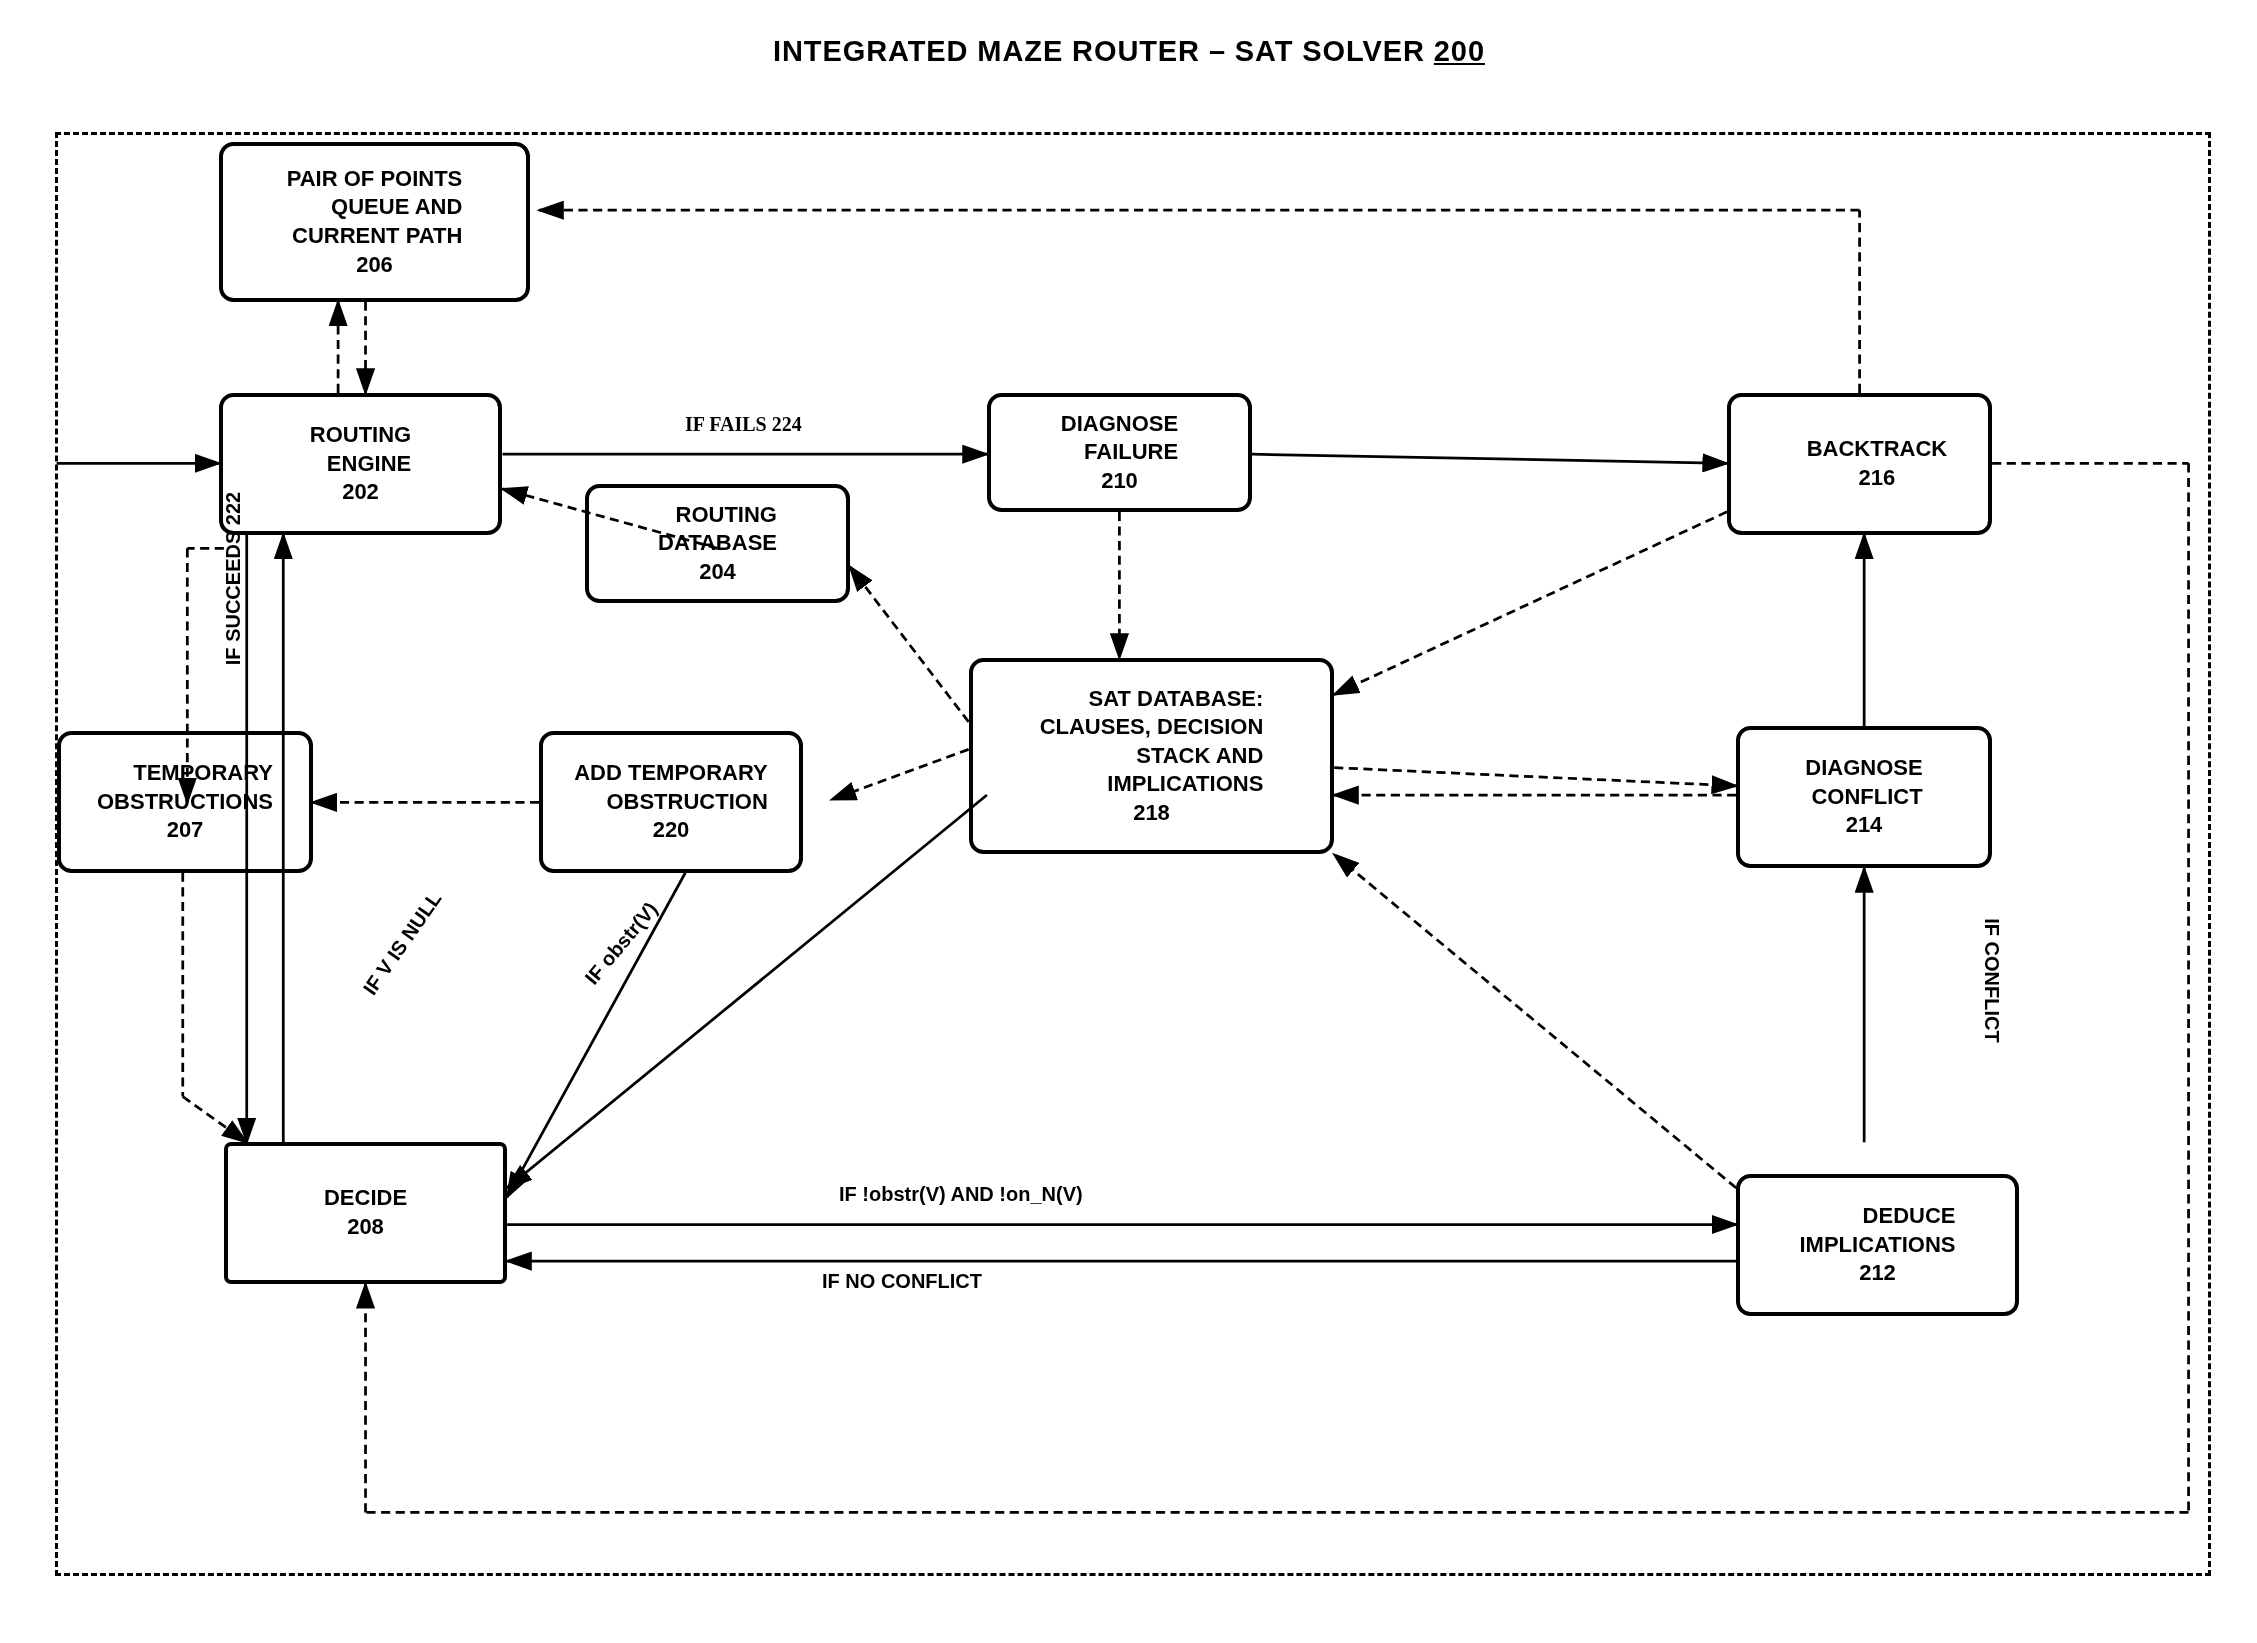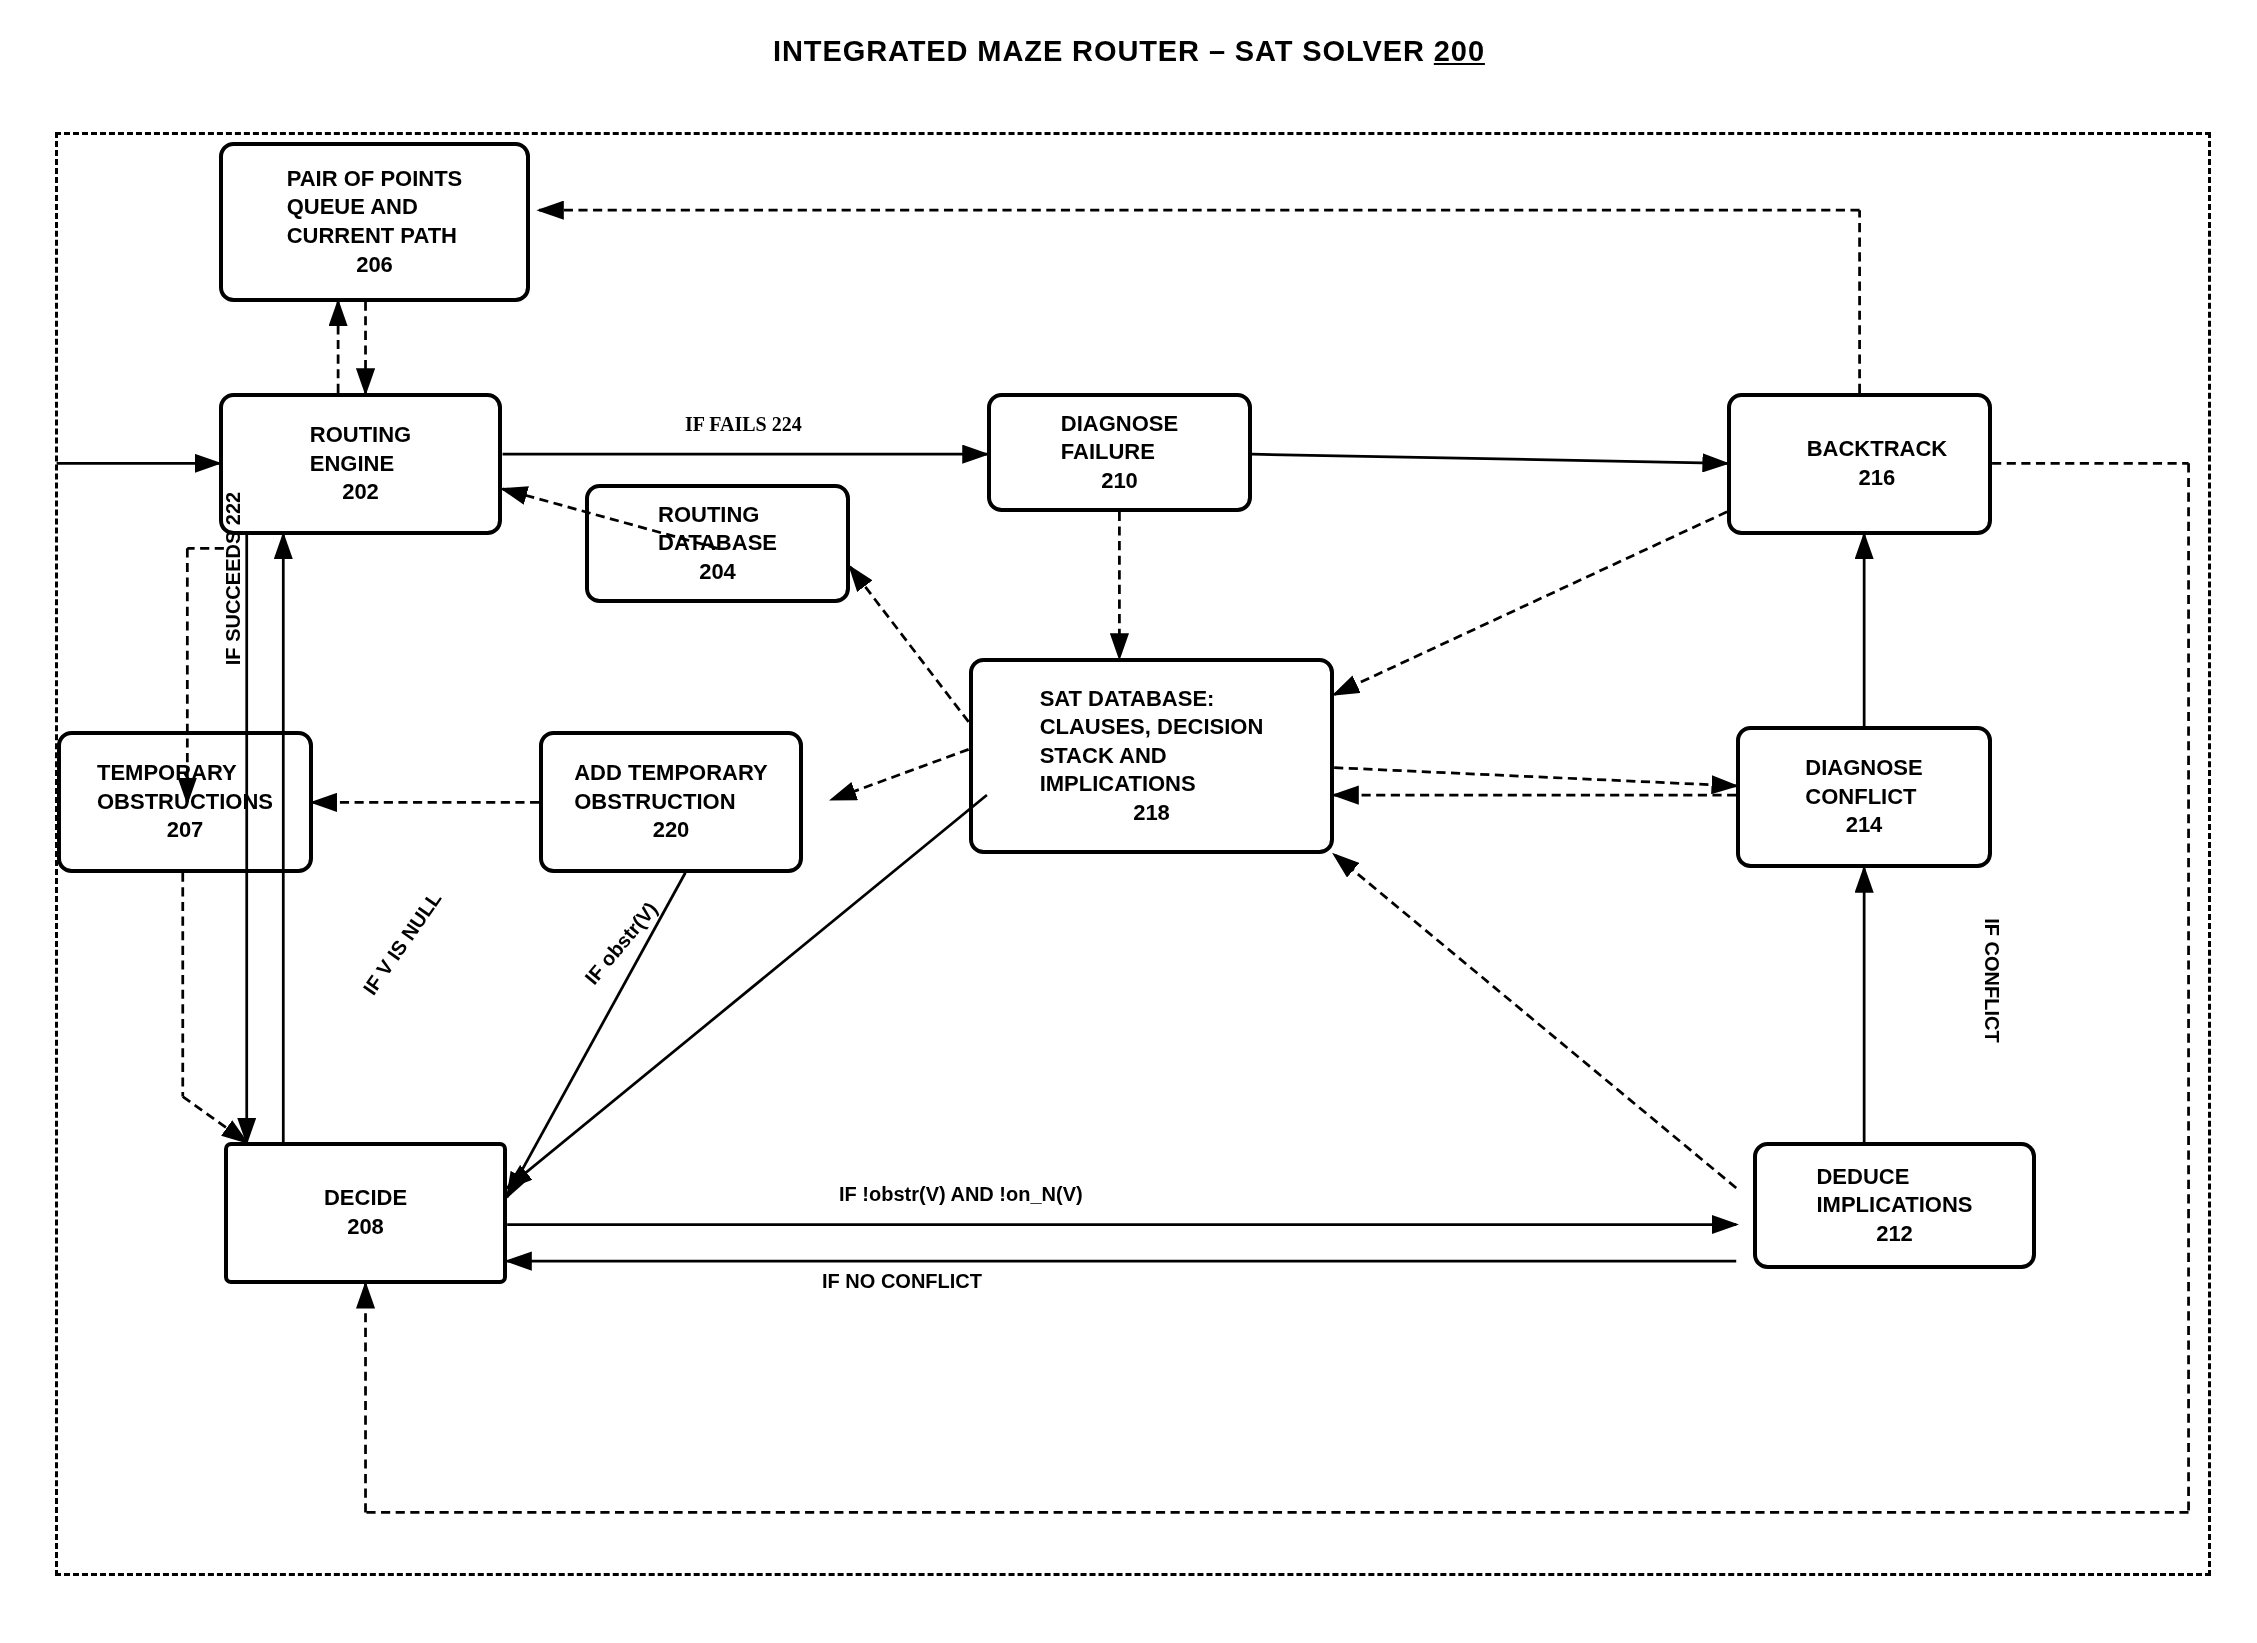--- a/index.html
+++ b/index.html
@@ -15,21 +15,21 @@
       position: absolute;
       top: 0;
       left: 0;
       width: 2258px;
       height: 1644px;
     }
     .box {
       position: absolute;
       border: 2.7px solid #000;
       background: #fff;
-      text-align: left;
+      text-align: right;
       font-size: 22px;
       font-weight: bold;
       display: flex;
       flex-direction: column;
       align-items: center;
       justify-content: center;
       line-height: 1.3;
       padding: 9.1px;
     }
     .box-thick {
@@ -113,21 +113,21 @@
   <div class="box box-thick box-rounded" style="left:1736px; top:726px; width:256px; height:142px;">
     <div>DIAGNOSE<br>CONFLICT</div>
     <div>214</div>
   </div>
 
   <div class="box box-thick box-rounded" style="left:224px; top:1142px; width:283px; height:142px;border-radius:7px;">
     <div>DECIDE</div>
     <div>208</div>
   </div>
 
-  <div class="box box-thick box-rounded" style="left:1736px; top:1142px; width:283px; height:127px;margin-left:17px;">
+  <div class="box box-thick box-rounded" style="left:1736px; top:1174px; width:283px; height:142px;">
     <div>DEDUCE<br>IMPLICATIONS</div>
     <div>212</div>
   </div>
 
   <svg class="arrows" xmlns="http://www.w3.org/2000/svg" viewBox="0 0 2471 1799" width="2258" height="1644">
     <defs>
       <marker id="arrowhead" markerWidth="10" markerHeight="7" refX="9" refY="3.5" orient="auto">
         <polygon points="0 0, 10 3.5, 0 7" fill="#000"></polygon>
       </marker>
       <marker id="arrowhead-dashed" markerWidth="10" markerHeight="7" refX="9" refY="3.5" orient="auto">

